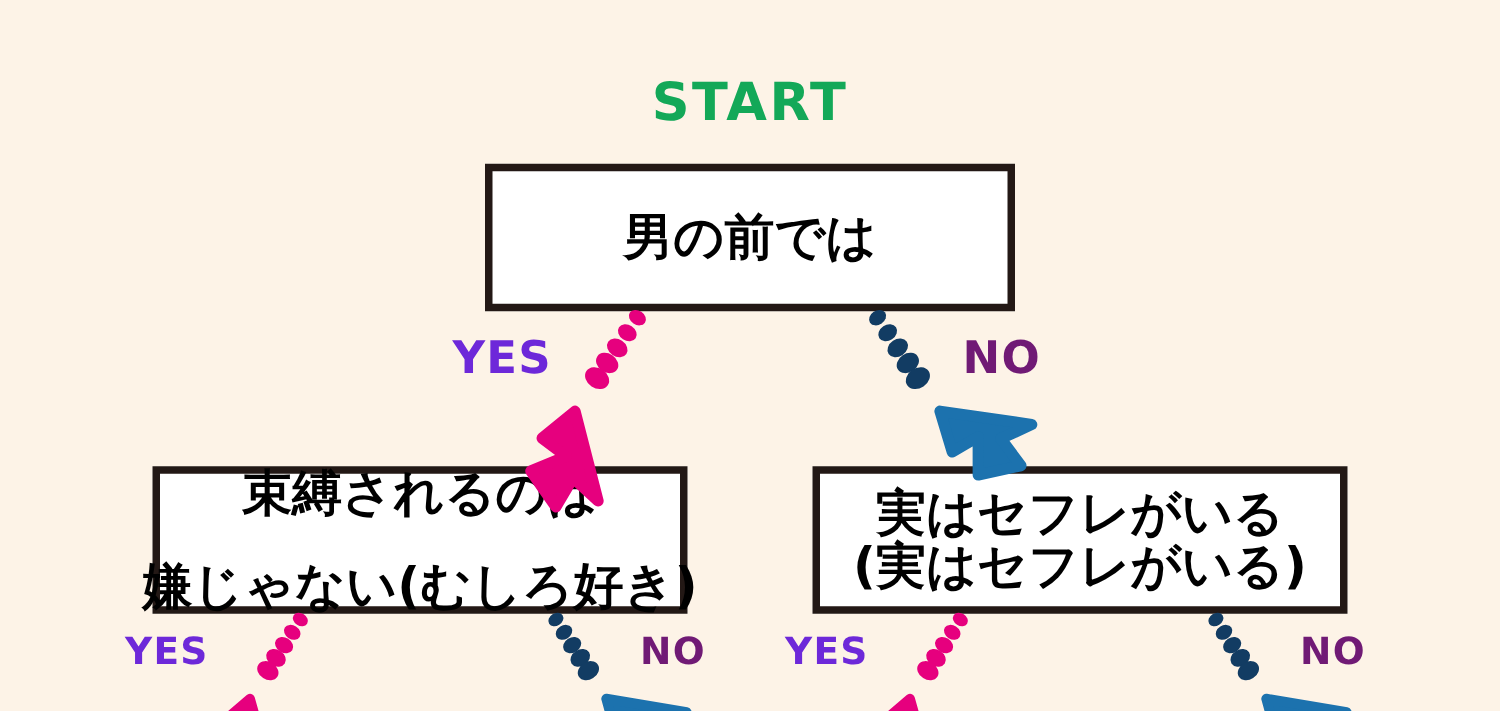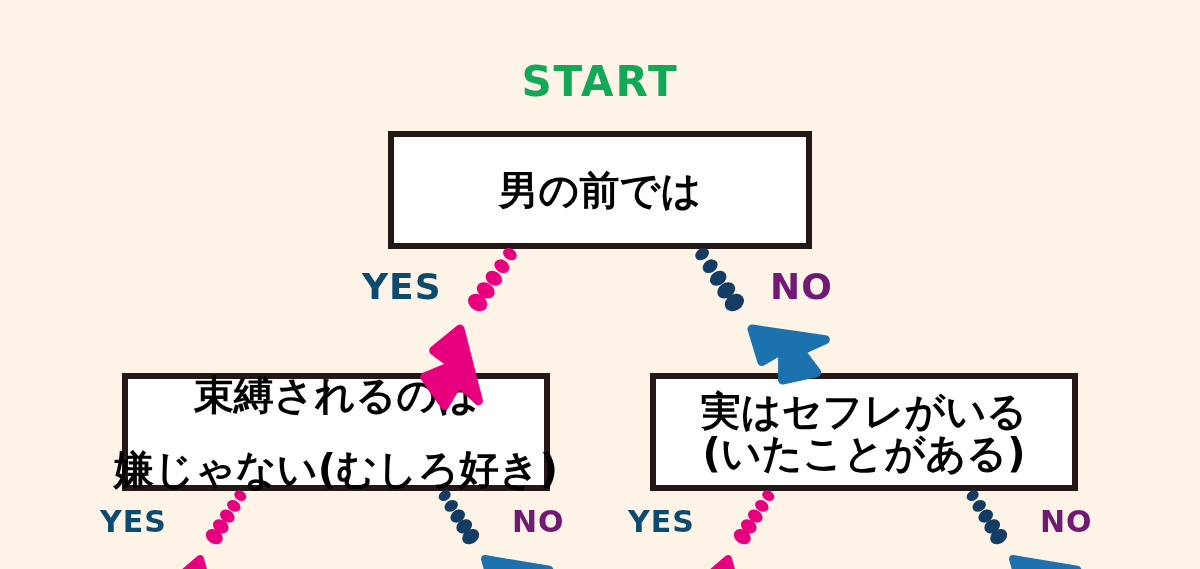--- a/index.html
+++ b/index.html
@@ -64,21 +64,21 @@
 
   
   .branch-label {
     position: absolute;
     font-family: "DejaVu Sans", sans-serif;
     font-weight: 700;
     line-height: 1;
     letter-spacing: 1px;
     white-space: nowrap;
   }
-  .branch-label.yes { color: #0c4a6e; }
+  .branch-label.yes { color: #6d28d9; }
   .branch-label.no  { color: #701a75; }
   .branch-label.big   { font-size: 36px; }
   .branch-label.small { font-size: 30px; }
 
   #label-yes-top    { left: 362px; top: 226px; }
   #label-no-top     { left: 770px; top: 226px; }
   #label-yes-left   { left: 100px; top: 464px; }
   #label-no-left    { left: 512px; top: 464px; }
   #label-yes-right  { left: 628px; top: 464px; }
   #label-no-right   { left: 1040px; top: 464px; }
@@ -104,21 +104,21 @@
     <div class="node-line l1">男の前では</div>
   </div>
 
   <div class="node-box" id="node-left-box">
     <div class="node-line l1">束縛されるのは</div>
     <div class="node-line l2"><span>嫌じゃない</span><span class="small">(むしろ好き)</span></div>
   </div>
 
   <div class="node-box" id="node-right-box">
     <div class="node-line l1">実はセフレがいる</div>
-    <div class="node-line l2">(いたことがある)</div>
+    <div class="node-line l2">(実はセフレがいる)</div>
   </div>
 
   <div class="branch-label yes big" id="label-yes-top">YES</div>
   <div class="branch-label no big" id="label-no-top">NO</div>
 
   <div class="branch-label yes small" id="label-yes-left">YES</div>
   <div class="branch-label no small" id="label-no-left">NO</div>
 
   <div class="branch-label yes small" id="label-yes-right">YES</div>
   <div class="branch-label no small" id="label-no-right">NO</div>

